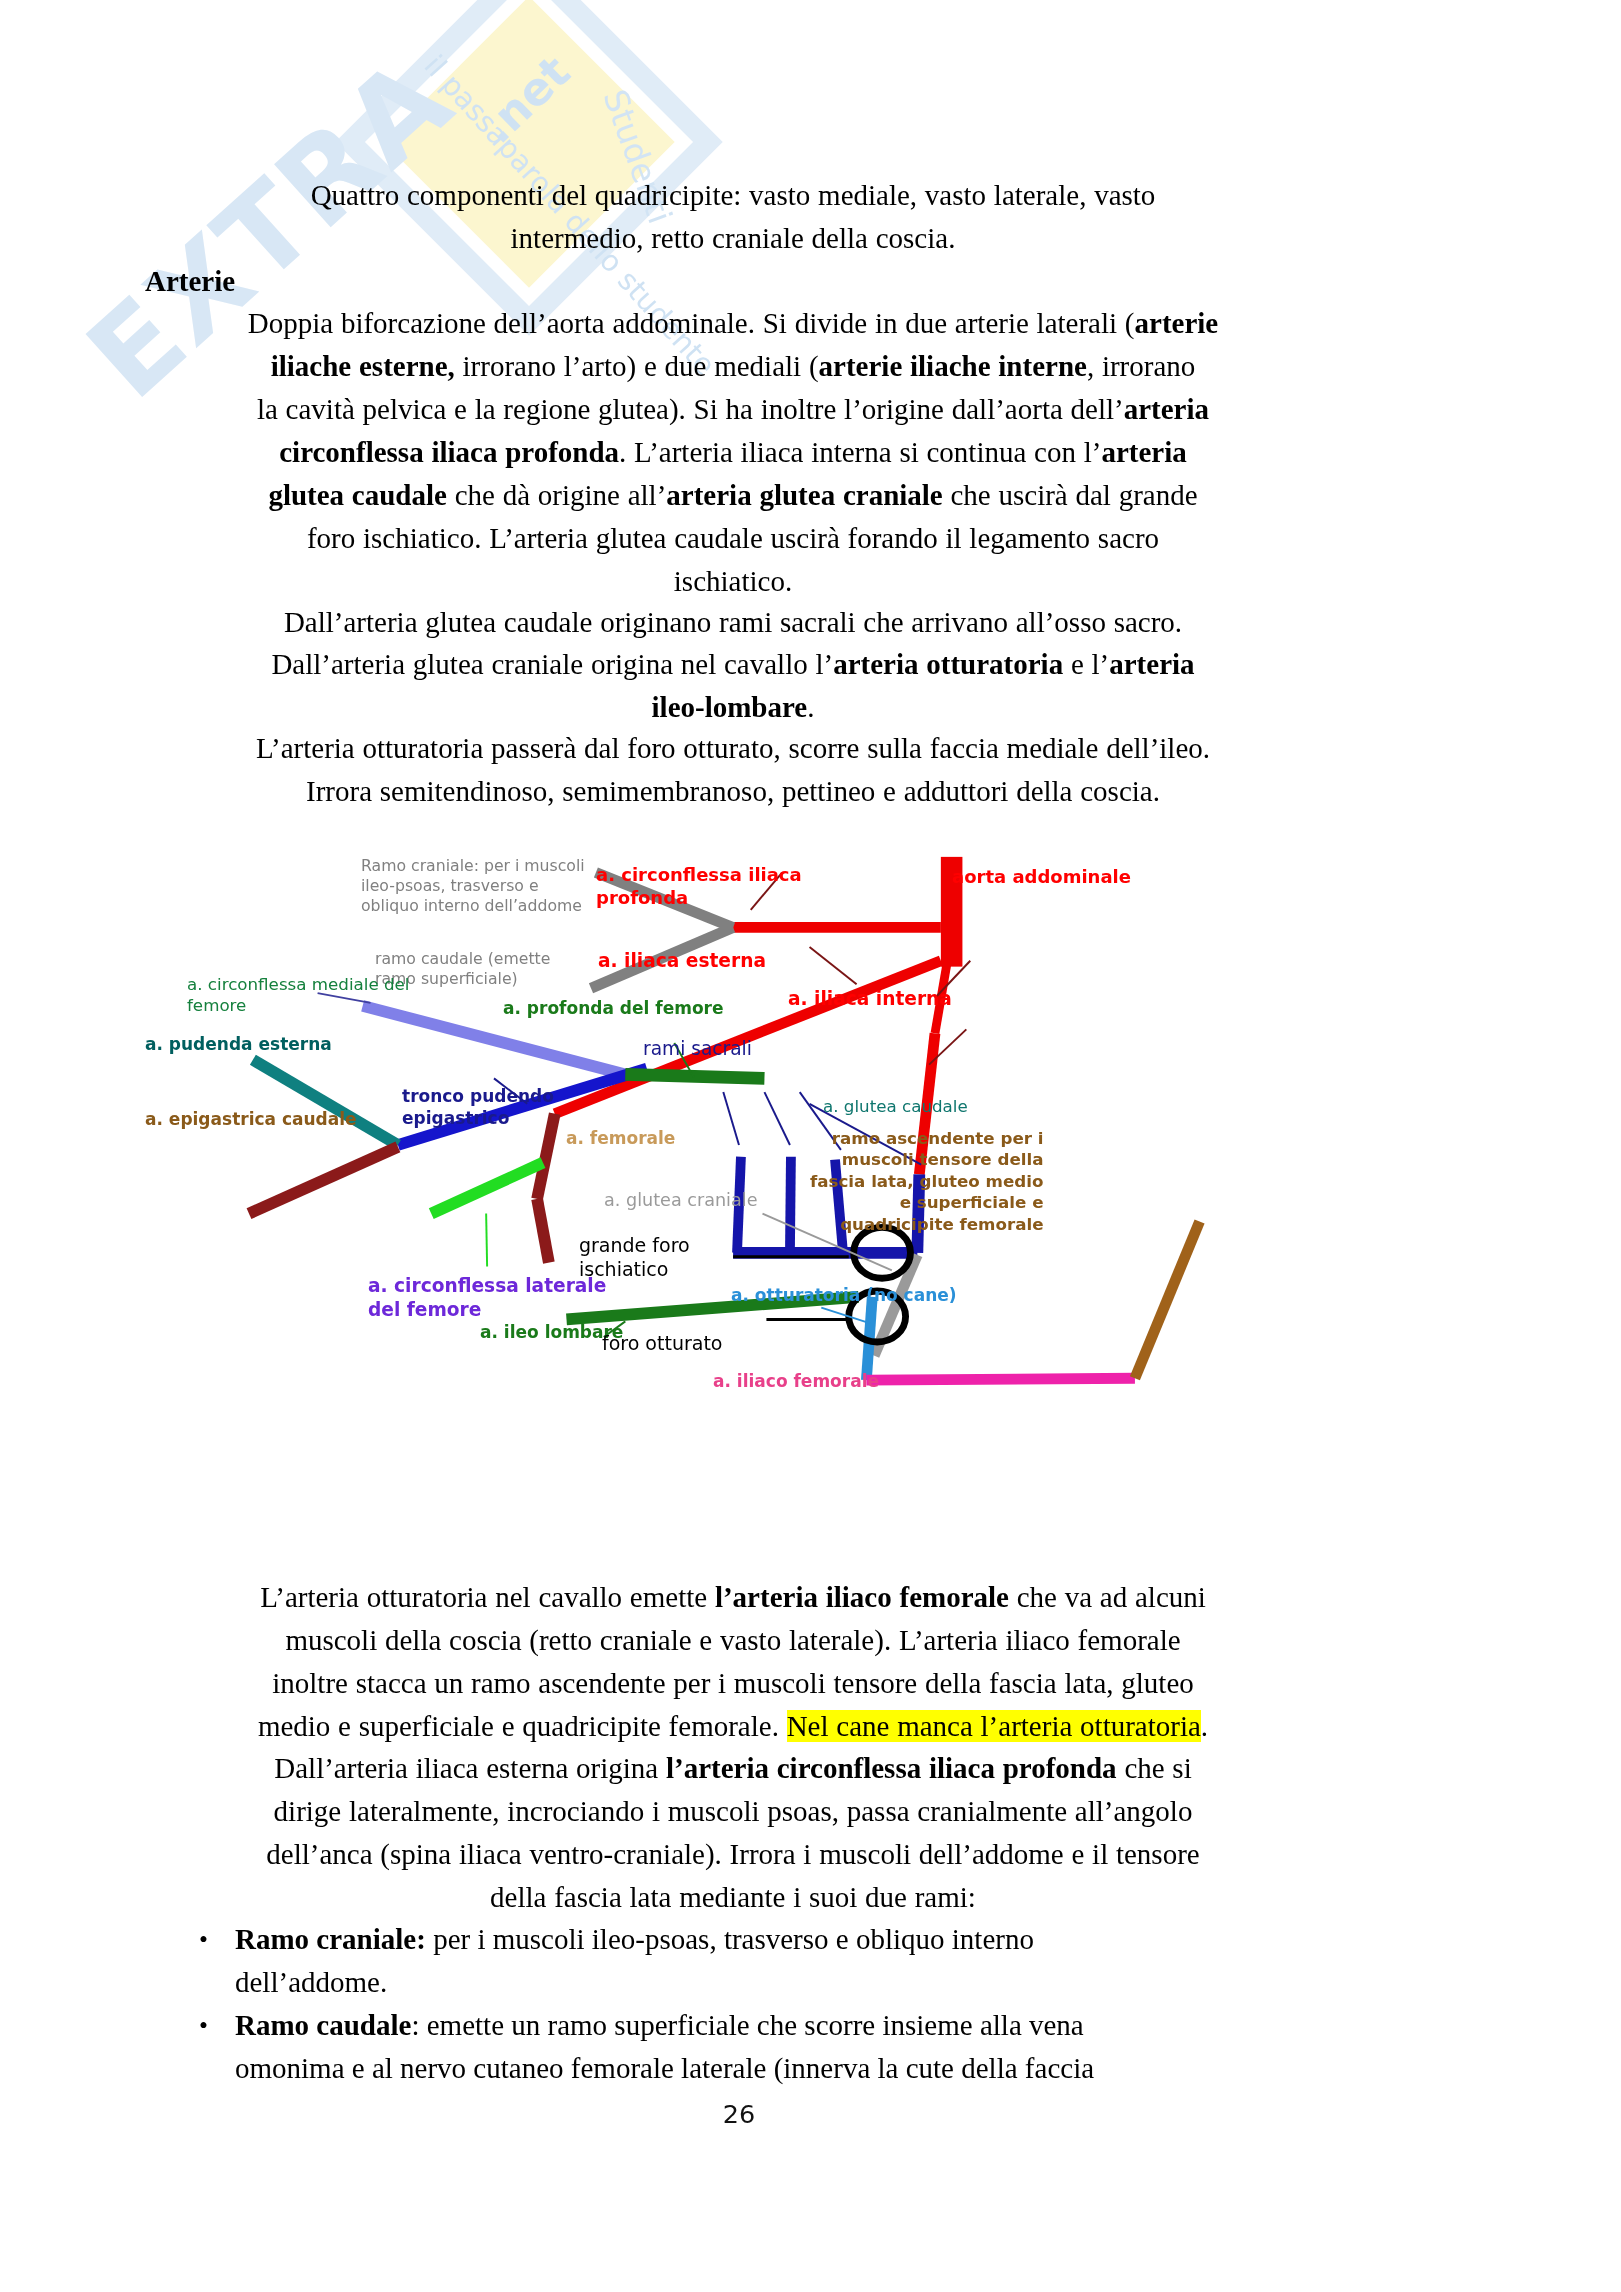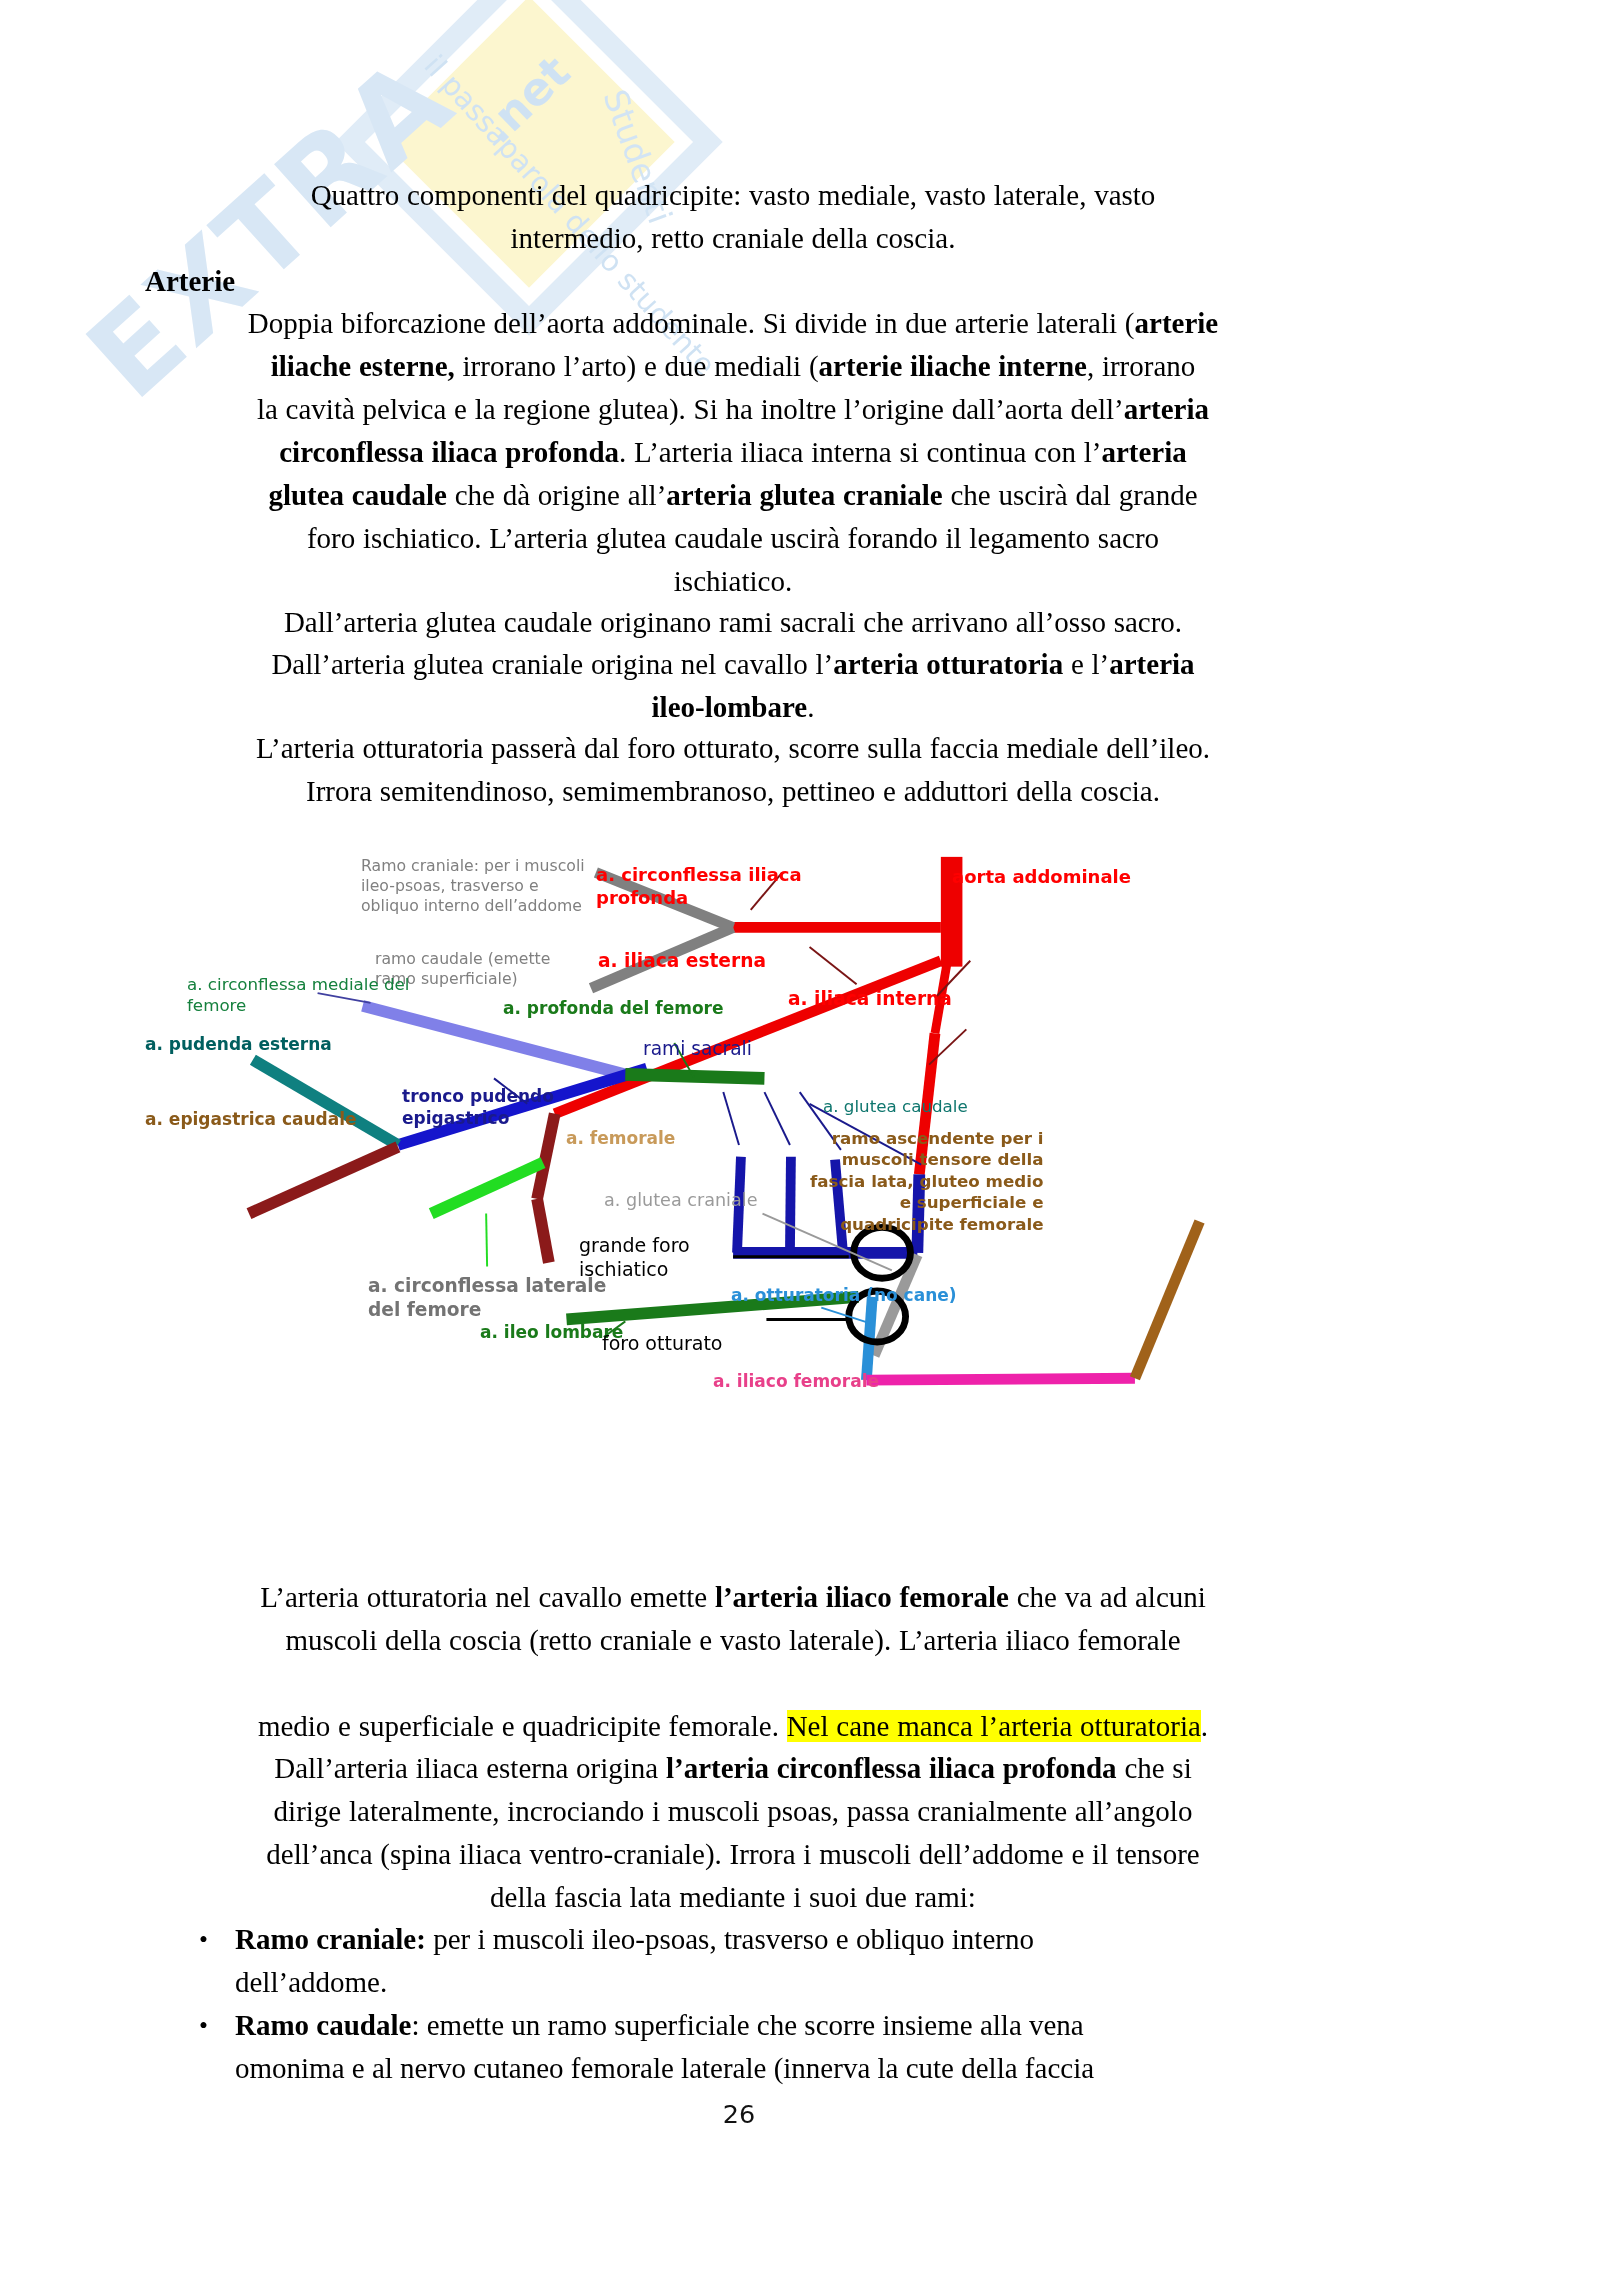--- a/index.html
+++ b/index.html
@@ -196,34 +196,34 @@
         <div class="dlabel" style="left: 0px; top: 258px; color: rgb(138, 90, 26); font-weight: bold; font-size: 17px; text-align: center;">a. epigastrica caudale</div>
         <div class="dlabel" style="left: 421px; top: 277px; color: rgb(200, 154, 90); font-weight: bold; font-size: 17px;">a. femorale</div>
         <div class="dlabel" style="left: 665px; top: 277px; color: rgb(138, 90, 26); font-weight: bold; font-size: 16.7px; text-align: right;">ramo ascendente per i
 muscoli tensore della
 fascia lata, gluteo medio
 e superficiale e
 quadricipite femorale</div>
         <div class="dlabel" style="left: 459px; top: 338px; color: rgb(154, 154, 154); font-weight: normal; font-size: 17.6px;">a. glutea craniale</div>
         <div class="dlabel" style="left: 434px; top: 382px; color: rgb(0, 0, 0); font-weight: normal; font-size: 19px;">grande foro
 ischiatico</div>
-        <div class="dlabel" style="left: 223px; top: 423px; color: #737373; font-weight: bold; font-size: 18.6px;">a. circonflessa laterale
+        <div class="dlabel" style="left: 223px; top: 423px; color: #6d28d9; font-weight: bold; font-size: 18.6px;">a. circonflessa laterale
 del femore</div>
         <div class="dlabel" style="left: 586px; top: 434px; color: rgb(42, 144, 216); font-weight: bold; font-size: 17px;">a. otturatoria (no cane)</div>
         <div class="dlabel" style="left: 335px; top: 471px; color: rgb(26, 122, 26); font-weight: bold; font-size: 17px;">a. ileo lombare</div>
         <div class="dlabel" style="left: 457px; top: 480px; color: rgb(0, 0, 0); font-weight: normal; font-size: 19px;">foro otturato</div>
         <div class="dlabel" style="left: 568px; top: 520px; color: rgb(232, 64, 138); font-weight: bold; font-size: 17px;">a. iliaco femorale</div>
       </div>
   </div>
 
   <div class="col" style="top:1576px;">
     <p class="body">
       <span>L’arteria otturatoria nel cavallo emette </span><span class="b">l’arteria iliaco femorale</span><span> che va ad alcuni</span><br>
       <span>muscoli della coscia (retto craniale e vasto laterale). L’arteria iliaco femorale</span><br>
-      <br>
+      <span>inoltre stacca un ramo ascendente per i muscoli tensore della fascia lata, gluteo</span><br>
       <span>medio e superficiale e quadricipite femorale. </span><span class="hl">Nel cane manca l’arteria otturatoria</span><span>.</span>
     </p>
   </div>
 
   <div class="col" style="top:1747px;">
     <p class="body">
       <span>Dall’arteria iliaca esterna origina </span><span class="b">l’arteria circonflessa iliaca profonda</span><span> che si</span><br>
       <span>dirige lateralmente, incrociando i muscoli psoas, passa cranialmente all’angolo</span><br>
       <span>dell’anca (spina iliaca ventro-craniale). Irrora i muscoli dell’addome e il tensore</span><br>
       <span>della fascia lata mediante i suoi due rami:</span>

